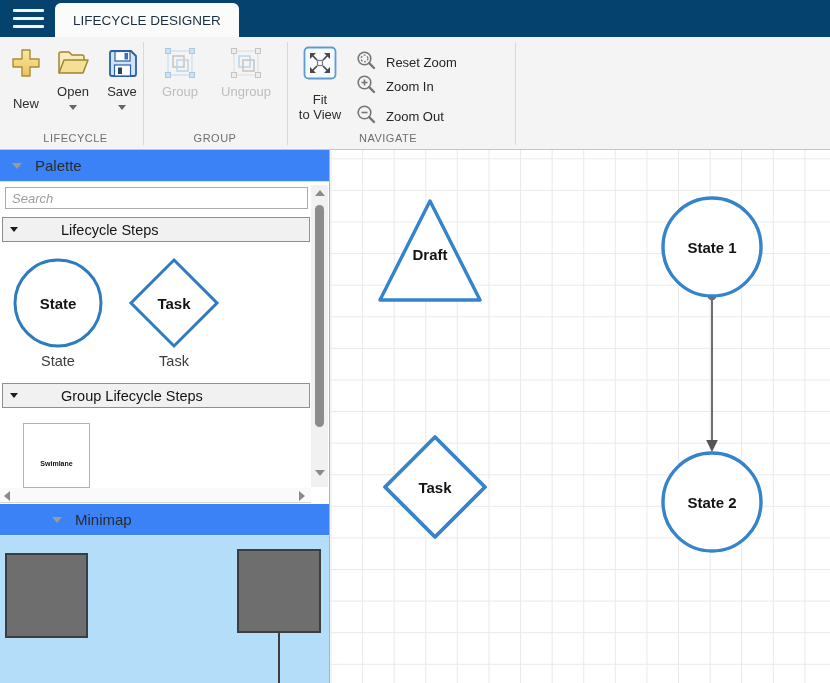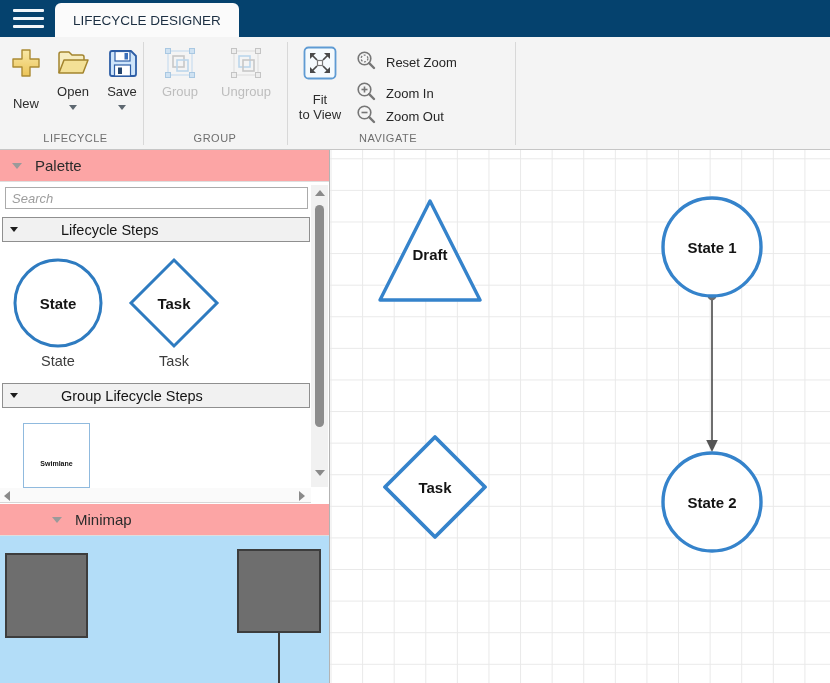--- a/index.html
+++ b/index.html
@@ -29,21 +29,21 @@
   .big-btn.disabled .lbl { color:#bdbdbd; }
   .drop { width:0; height:0; border-left:4.5px solid transparent; border-right:4.5px solid transparent;
           border-top:5px solid #5d6770; margin-top:6px; }
   .nav-row { position:absolute; left:356px; height:22px; display:flex; align-items:center;
              gap:9px; cursor:pointer; }
   .nav-row .lbl { font-size:13px; color:#262626; white-space:nowrap; }
 
   
   .sidebar { position:absolute; left:0; top:150px; width:330px; height:533px; background:#fff;
              border-right:1px solid #b3b3b3; }
-  .panel-header { position:absolute; left:0; width:329px; height:32px; background:#fca5a5;
+  .panel-header { position:absolute; left:0; width:329px; height:32px; background:#3b82f6;
                   border-bottom:1px solid #dedede; display:flex; align-items:center; cursor:pointer; }
   .panel-header .chev { width:0; height:0; border-left:5.5px solid transparent;
                         border-right:5.5px solid transparent; border-top:6.5px solid #9a9a9a;
                         margin:0 0 0 12px; }
   .panel-header .ttl { font-size:15px; color:#2b2b2b; margin-left:13px; }
   .search-box { position:absolute; left:5px; top:37px; width:303px; height:22px;
                 border:1px solid #ababab; background:#fff; font-style:italic; font-size:13px;
                 color:#444; padding:0 6px; outline:none; font-family:"Liberation Sans",sans-serif; }
   .search-box::placeholder { color:#9d9d9d; font-style:italic; }
 
@@ -213,21 +213,21 @@
       <span>
         <svg width="21" height="21" viewBox="0 0 21 21">
           <circle cx="8.5" cy="8.5" r="6.3" fill="none" stroke="#767676" stroke-width="1.6"></circle>
           <circle cx="8.5" cy="8.5" r="3.4" fill="none" stroke="#767676" stroke-width="1.2" stroke-dasharray="2 1.7"></circle>
           <line x1="13.2" y1="13.2" x2="18" y2="18" stroke="#767676" stroke-width="2.4" stroke-linecap="round"></line>
         </svg>
       </span>
       <span class="lbl">Reset Zoom</span>
     </div>
 
-    <div class="nav-row" style="top:45px;">
+    <div class="nav-row" style="top:38px;">
       <span>
         <svg width="21" height="21" viewBox="0 0 21 21">
           <circle cx="8.5" cy="8.5" r="6.3" fill="none" stroke="#767676" stroke-width="1.6"></circle>
           <line x1="5.5" y1="8.5" x2="11.5" y2="8.5" stroke="#767676" stroke-width="1.6"></line>
           <line x1="8.5" y1="5.5" x2="8.5" y2="11.5" stroke="#767676" stroke-width="1.6"></line>
           <line x1="13.2" y1="13.2" x2="18" y2="18" stroke="#767676" stroke-width="2.4" stroke-linecap="round"></line>
         </svg>
       </span>
       <span class="lbl">Zoom In</span>
     </div>

